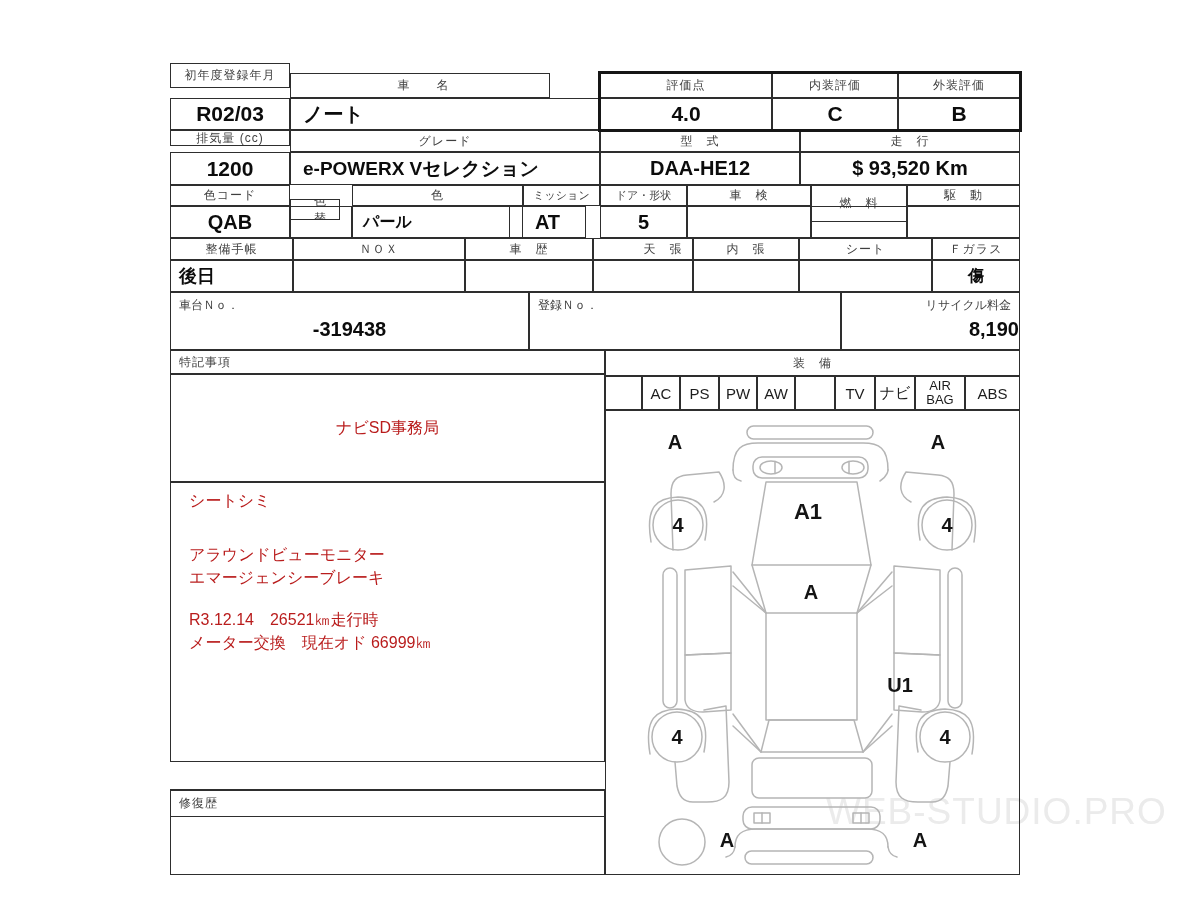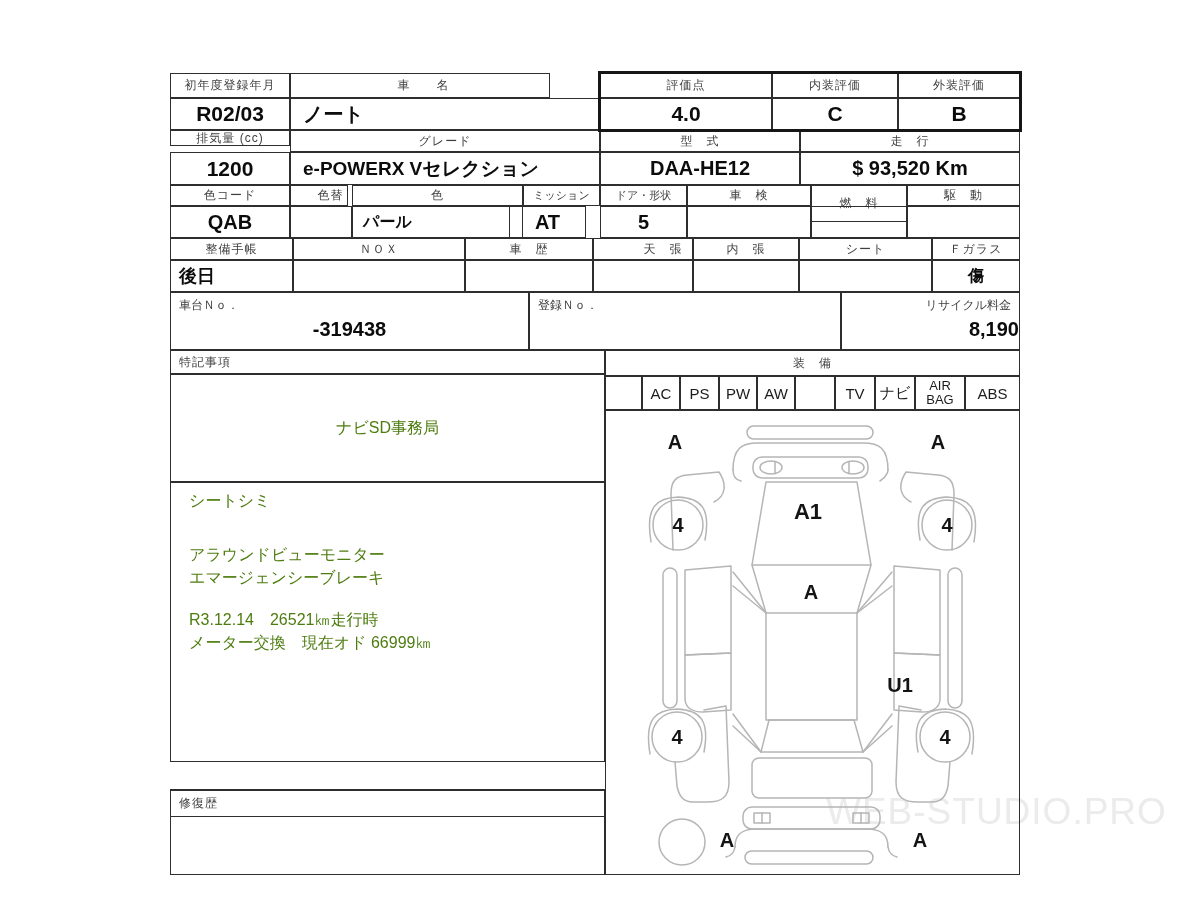--- a/index.html
+++ b/index.html
@@ -24,21 +24,21 @@
   .val{font-weight:700;color:#0c0c0c;font-size:20px;}
   .left{justify-content:flex-start;}
   .colcell{flex-direction:column;align-items:stretch;justify-content:flex-start;}
   .colcell .lab{font-size:12px;color:#3f3f3f;text-align:left;padding:4px 8px 0 8px;}
   .colcell .bigval{flex:1;display:flex;align-items:center;justify-content:center;
     font-weight:700;color:#0c0c0c;font-size:20px;padding-bottom:4px;}
   .thick{
     position:absolute;box-sizing:border-box;border:3px solid #161616;
     pointer-events:none;background:transparent;z-index:3;
   }
-  .note-line{position:absolute;left:18px;font-size:16px;color:#4d7c0f;font-weight:500;white-space:nowrap;}
+  .note-line{position:absolute;left:18px;font-size:16px;color:#b91c1c;font-weight:500;white-space:nowrap;}
   .equip{font-size:15px;font-weight:500;color:#1c1c1c;}
   .equip-small{font-size:13px;line-height:1.05;text-align:center;font-weight:500;color:#1c1c1c;}
   #car-svg{position:absolute;left:605px;top:410px;z-index:2;}
   #car-svg .sk{stroke:#b5b5b5;fill:none;stroke-width:1.5;stroke-linecap:round;stroke-linejoin:round;}
   #car-svg text{stroke:none;fill:#141414;font-weight:700;font-size:20px;
     font-family:"Liberation Sans","DejaVu Sans",sans-serif;text-anchor:middle;}
   #car-svg text.lab-big{font-size:22px;}
   #auction-box{
     position:absolute;left:170px;top:20px;width:183px;height:53px;box-sizing:border-box;
     border:2px solid #222;display:flex;align-items:center;padding-left:8px;background:#fff;
@@ -47,21 +47,21 @@
   #auction-box .anum{font-size:30px;font-weight:700;color:#0a0a0a;margin-left:6px;letter-spacing:1px;}
 </style>
 </head>
 <body>
 
 <div id="watermark">WEB-STUDIO.PRO</div>
 
 <div id="sheet">
 
 
-  <div class="cell hdr" style="left:170px;top:73px;width:120px;height:25px;">初年度登録年月</div>
+  <div class="cell hdr" style="left:170px;top:63px;width:120px;height:25px;">初年度登録年月</div>
   <div class="cell val" style="left:170px;top:98px;width:120px;height:32px;font-size:21px;">R02/03</div>
   <div class="cell hdr" style="left:290px;top:73px;width:260px;height:25px;padding-left:7px;">車　　名</div>
   <div class="cell val left" style="left:290px;top:98px;width:310px;height:32px;padding-left:12px;">ノート</div>
   <div class="cell hdr" style="left:600px;top:73px;width:172px;height:25px;">評価点</div>
   <div class="cell val" style="left:600px;top:98px;width:172px;height:32px;font-size:21px;">4.0</div>
   <div class="cell hdr" style="left:772px;top:73px;width:126px;height:25px;">内装評価</div>
   <div class="cell val" style="left:772px;top:98px;width:126px;height:32px;font-size:21px;">C</div>
   <div class="cell hdr" style="left:898px;top:73px;width:122px;height:25px;">外装評価</div>
   <div class="cell val" style="left:898px;top:98px;width:122px;height:32px;font-size:21px;">B</div>
   <div class="thick" style="left:598px;top:71px;width:424px;height:61px;"></div>
@@ -70,21 +70,21 @@
   <div class="cell val" style="left:170px;top:152px;width:120px;height:33px;font-size:21px;">1200</div>
   <div class="cell hdr" style="left:290px;top:130px;width:310px;height:22px;">グレード</div>
   <div class="cell val left" style="left:290px;top:152px;width:310px;height:33px;padding-left:12px;font-size:19px;">e-POWERX Vセレクション</div>
   <div class="cell hdr" style="left:600px;top:130px;width:200px;height:22px;">型　式</div>
   <div class="cell val" style="left:600px;top:152px;width:200px;height:33px;">DAA-HE12</div>
   <div class="cell hdr" style="left:800px;top:130px;width:220px;height:22px;">走　行</div>
   <div class="cell val" style="left:800px;top:152px;width:220px;height:33px;">$ 93,520 Km</div>
 
   <div class="cell hdr" style="left:170px;top:185px;width:120px;height:21px;">色コード</div>
   <div class="cell val" style="left:170px;top:206px;width:120px;height:32px;">QAB</div>
-  <div class="cell hdr" style="left:290px;top:185px;width:58px;height:21px;padding-left:23px;">色替</div>
+  <div class="cell hdr" style="left:290px;top:199px;width:50px;height:21px;padding-left:23px;">色替</div>
   <div class="cell val" style="left:290px;top:206px;width:62px;height:32px;"></div>
   <div class="cell hdr" style="left:352px;top:185px;width:171px;height:21px;">色</div>
   <div class="cell val left" style="left:352px;top:206px;width:171px;height:32px;padding-left:10px;font-size:16px;">パール</div>
   <div class="cell hdr-s" style="left:523px;top:185px;width:77px;height:21px;">ミッション</div>
   <div class="cell val" style="left:509px;top:206px;width:77px;height:32px;">AT</div>
   <div class="cell hdr-s" style="left:600px;top:185px;width:87px;height:21px;">ドア・形状</div>
   <div class="cell val" style="left:600px;top:206px;width:87px;height:32px;">5</div>
   <div class="cell hdr" style="left:687px;top:185px;width:124px;height:21px;">車　検</div>
   <div class="cell val" style="left:687px;top:206px;width:124px;height:32px;"></div>
   <div class="cell hdr" style="left:811px;top:185px;width:96px;height:37px;">燃　料</div>

